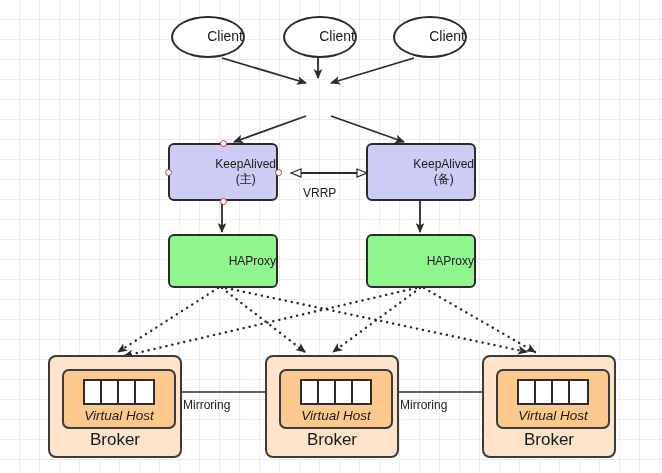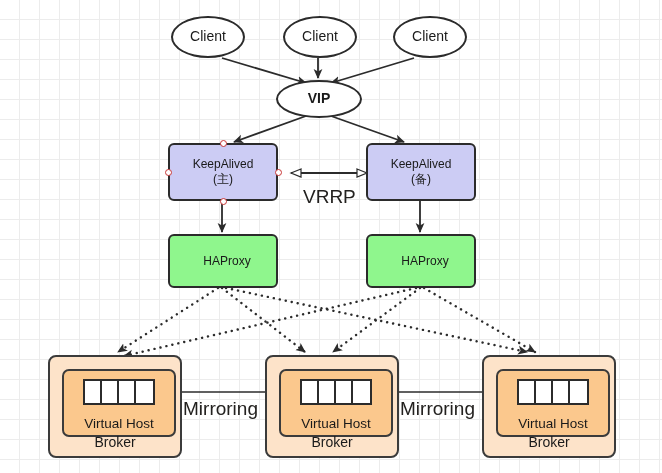--- a/index.html
+++ b/index.html
@@ -27,21 +27,21 @@
     top: 0;
     width: 662px;
     height: 473px;
     pointer-events: none;
   }
   .node {
     position: absolute;
     box-sizing: border-box;
     display: flex;
     align-items: center;
-    justify-content: center;
+    justify-content: flex-end;
     text-align: center;
     color: #1a1a1a;
   }
 
   
   .ellipse {
     border: 2px solid #2b2b2b;
     border-radius: 50%;
     background: #ffffff;
     font-size: 14px;
@@ -64,25 +64,26 @@
     background: #fde3c9;
     border: 2px solid #3b3b3b;
     border-radius: 8px;
     display: block;
   }
   .vhost {
     position: absolute;
     left: 12px;
     top: 12px;
     right: 4px;
-    height: 68px;
+    height: 60px;
     background: #fbc88d;
     border: 2px solid #3b3b3b;
     border-radius: 7px;
     box-sizing: border-box;
+    font-style: italic;
   }
   .queue {
     position: absolute;
     left: 50%;
     transform: translateX(-50%);
     top: 8px;
     display: flex;
     border: 2px solid #2b2b2b;
     background: #ffffff;
     box-sizing: border-box;
@@ -104,28 +105,28 @@
     text-align: center;
     font-size: 13.5px;
     color: #1a1a1a;
   }
   .broker-label {
     position: absolute;
     left: 0;
     right: 0;
     bottom: 6px;
     text-align: center;
-    font-size: 14px;
+    font-size: 17px;
     color: #1a1a1a;
   }
 
   
   .edge-label {
     position: absolute;
-    font-size: 19px;
+    font-size: 12px;
     color: #23211f;
     background: transparent;
     white-space: nowrap;
   }
 
   
   .handle {
     position: absolute;
     width: 7px;
     height: 7px;
@@ -191,23 +192,20 @@
   <div class="node ellipse" style="left:171px; top:16px; width:74px; height:42px;">
     <span>Client</span>
   </div>
   <div class="node ellipse" style="left:283px; top:16px; width:74px; height:42px;">
     <span>Client</span>
   </div>
   <div class="node ellipse" style="left:393px; top:16px; width:74px; height:42px;">
     <span>Client</span>
   </div>
 
-  <div class="node ellipse bold" style="left:276px; top:80px; width:86px; height:38px;">
-    <span>VIP</span>
-  </div>
 
   <div class="node rect keepalived" style="left:168px; top:143px; width:110px; height:58px;">
     <div>
       <div>KeepAlived</div>
       <div>(主)</div>
     </div>
   </div>
   <div class="handle" style="left:223px; top:143px;"></div>
   <div class="handle" style="left:168px; top:172px;"></div>
   <div class="handle" style="left:278px; top:172px;"></div>

